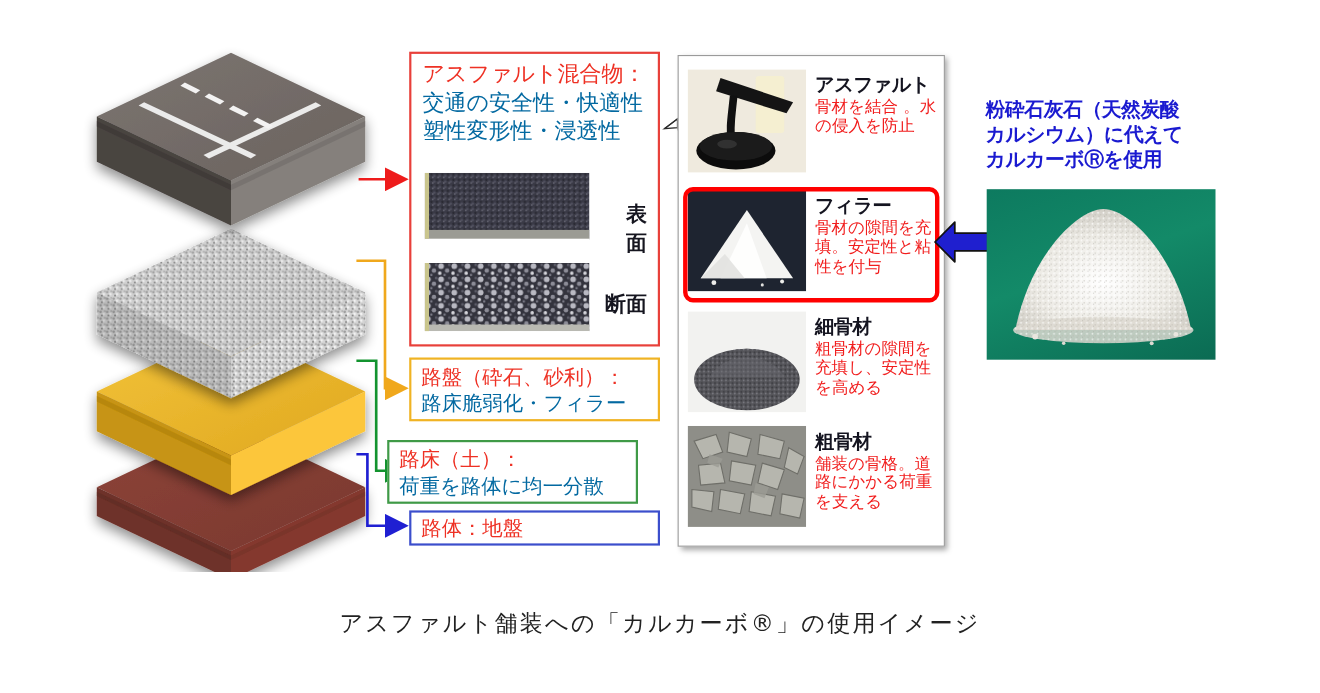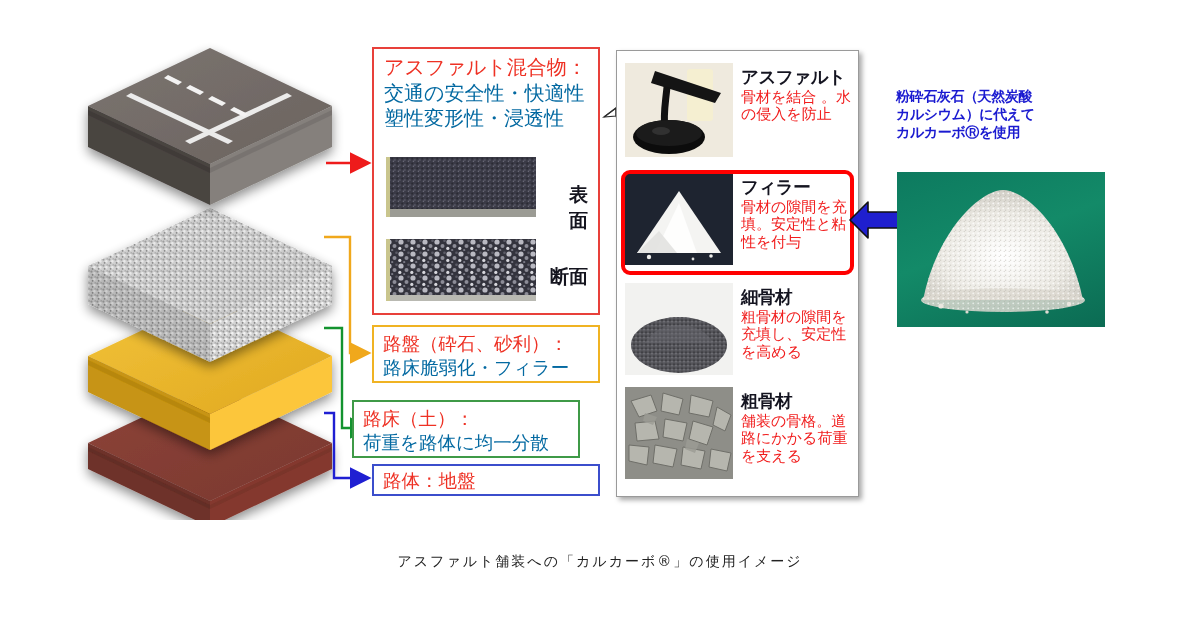--- a/index.html
+++ b/index.html
@@ -44,30 +44,30 @@
          line-height:1.16;width:118px;}
 
   #fillerhl{position:absolute;left:621px;top:170px;width:233px;height:105px;
             border:4px solid #ff0000;border-radius:9px;box-sizing:border-box;
             pointer-events:none;}
 
   
   #bluearrow{position:absolute;left:848px;top:196px;width:52px;height:48px;}
 
   
-  #rtext{position:absolute;left:896px;top:88px;font-size:14px;font-weight:bold;
+  #rtext{position:absolute;left:896px;top:88px;font-size:18px;font-weight:bold;
          color:#1a1ad0;line-height:1.42;letter-spacing:-.4px;}
 
   
   #calc{position:absolute;left:897px;top:172px;width:208px;height:155px;
         background:linear-gradient(160deg,#0d7a5f 0%,#138a68 45%,#0b6b53 100%);}
 
   
   #caption{position:absolute;left:0;top:553px;width:1200px;text-align:center;
-           font-size:14px;color:#222;letter-spacing:2px;}
+           font-size:21px;color:#222;letter-spacing:2px;}
 
   svg.ov{position:absolute;left:0;top:0;width:1200px;height:630px;overflow:visible;
          pointer-events:none;}
 </style>
 </head>
 <body>
 
 <div class="stage">
 
   <div id="iso">

